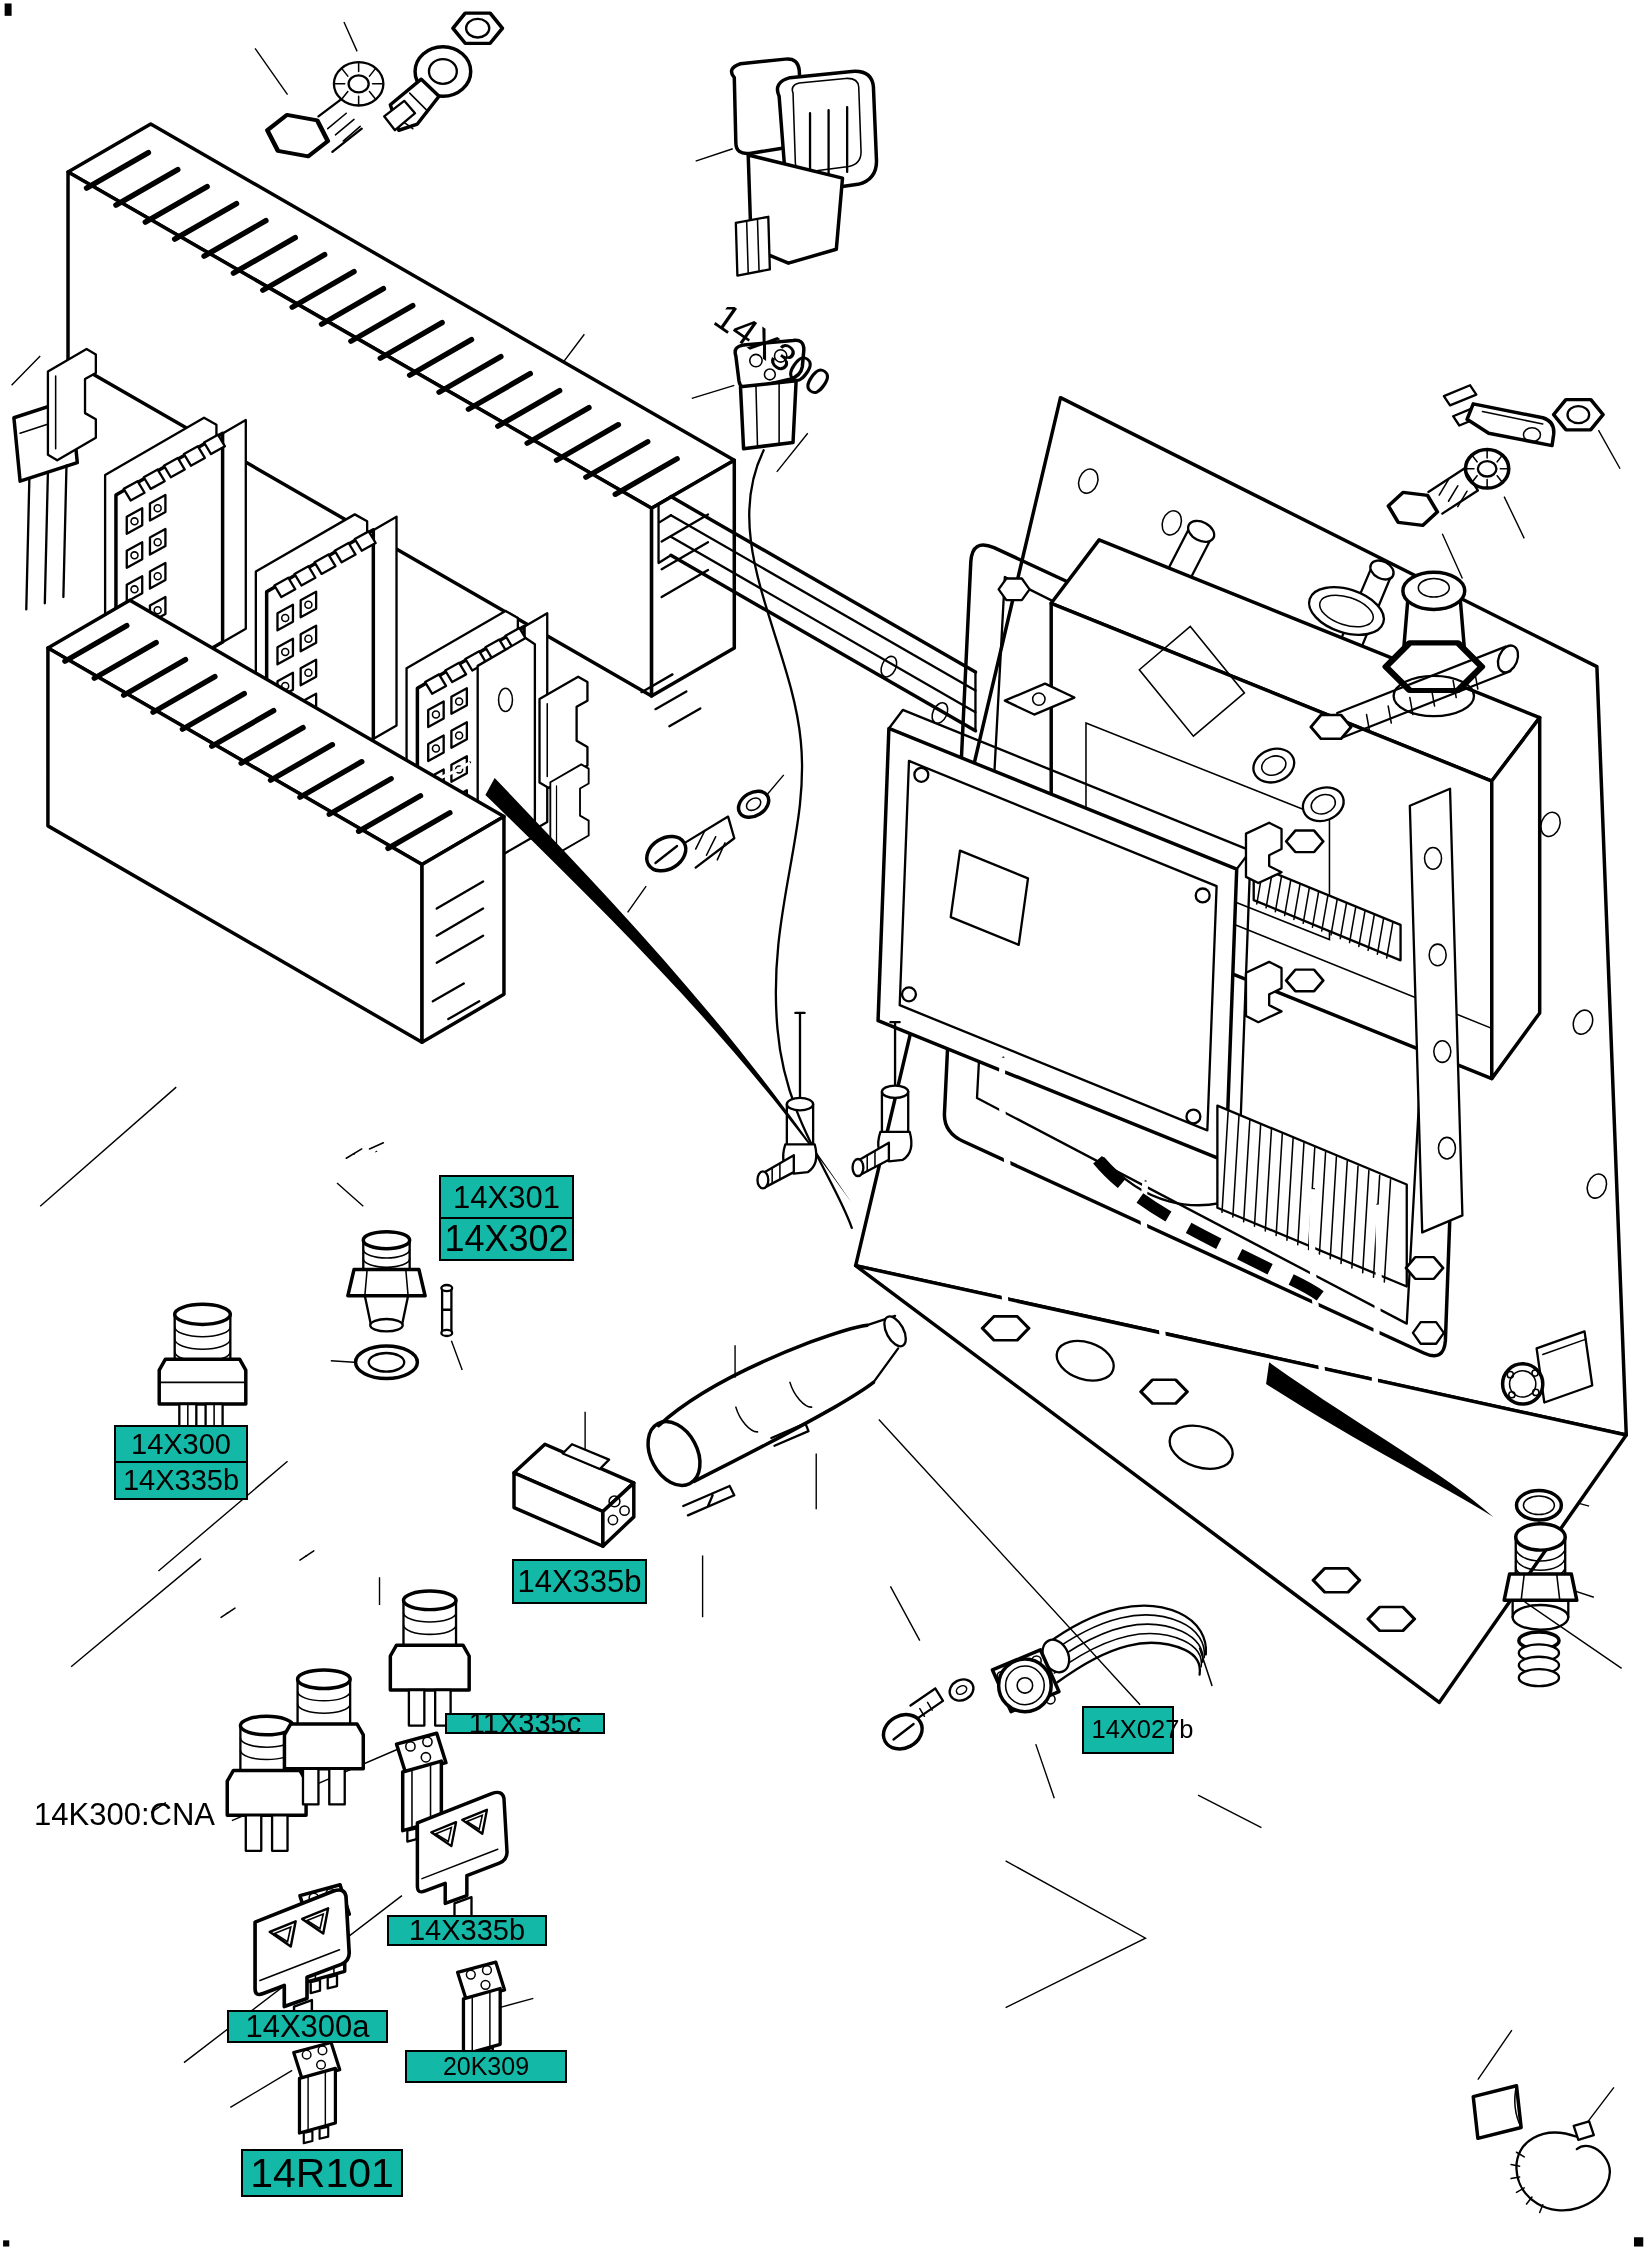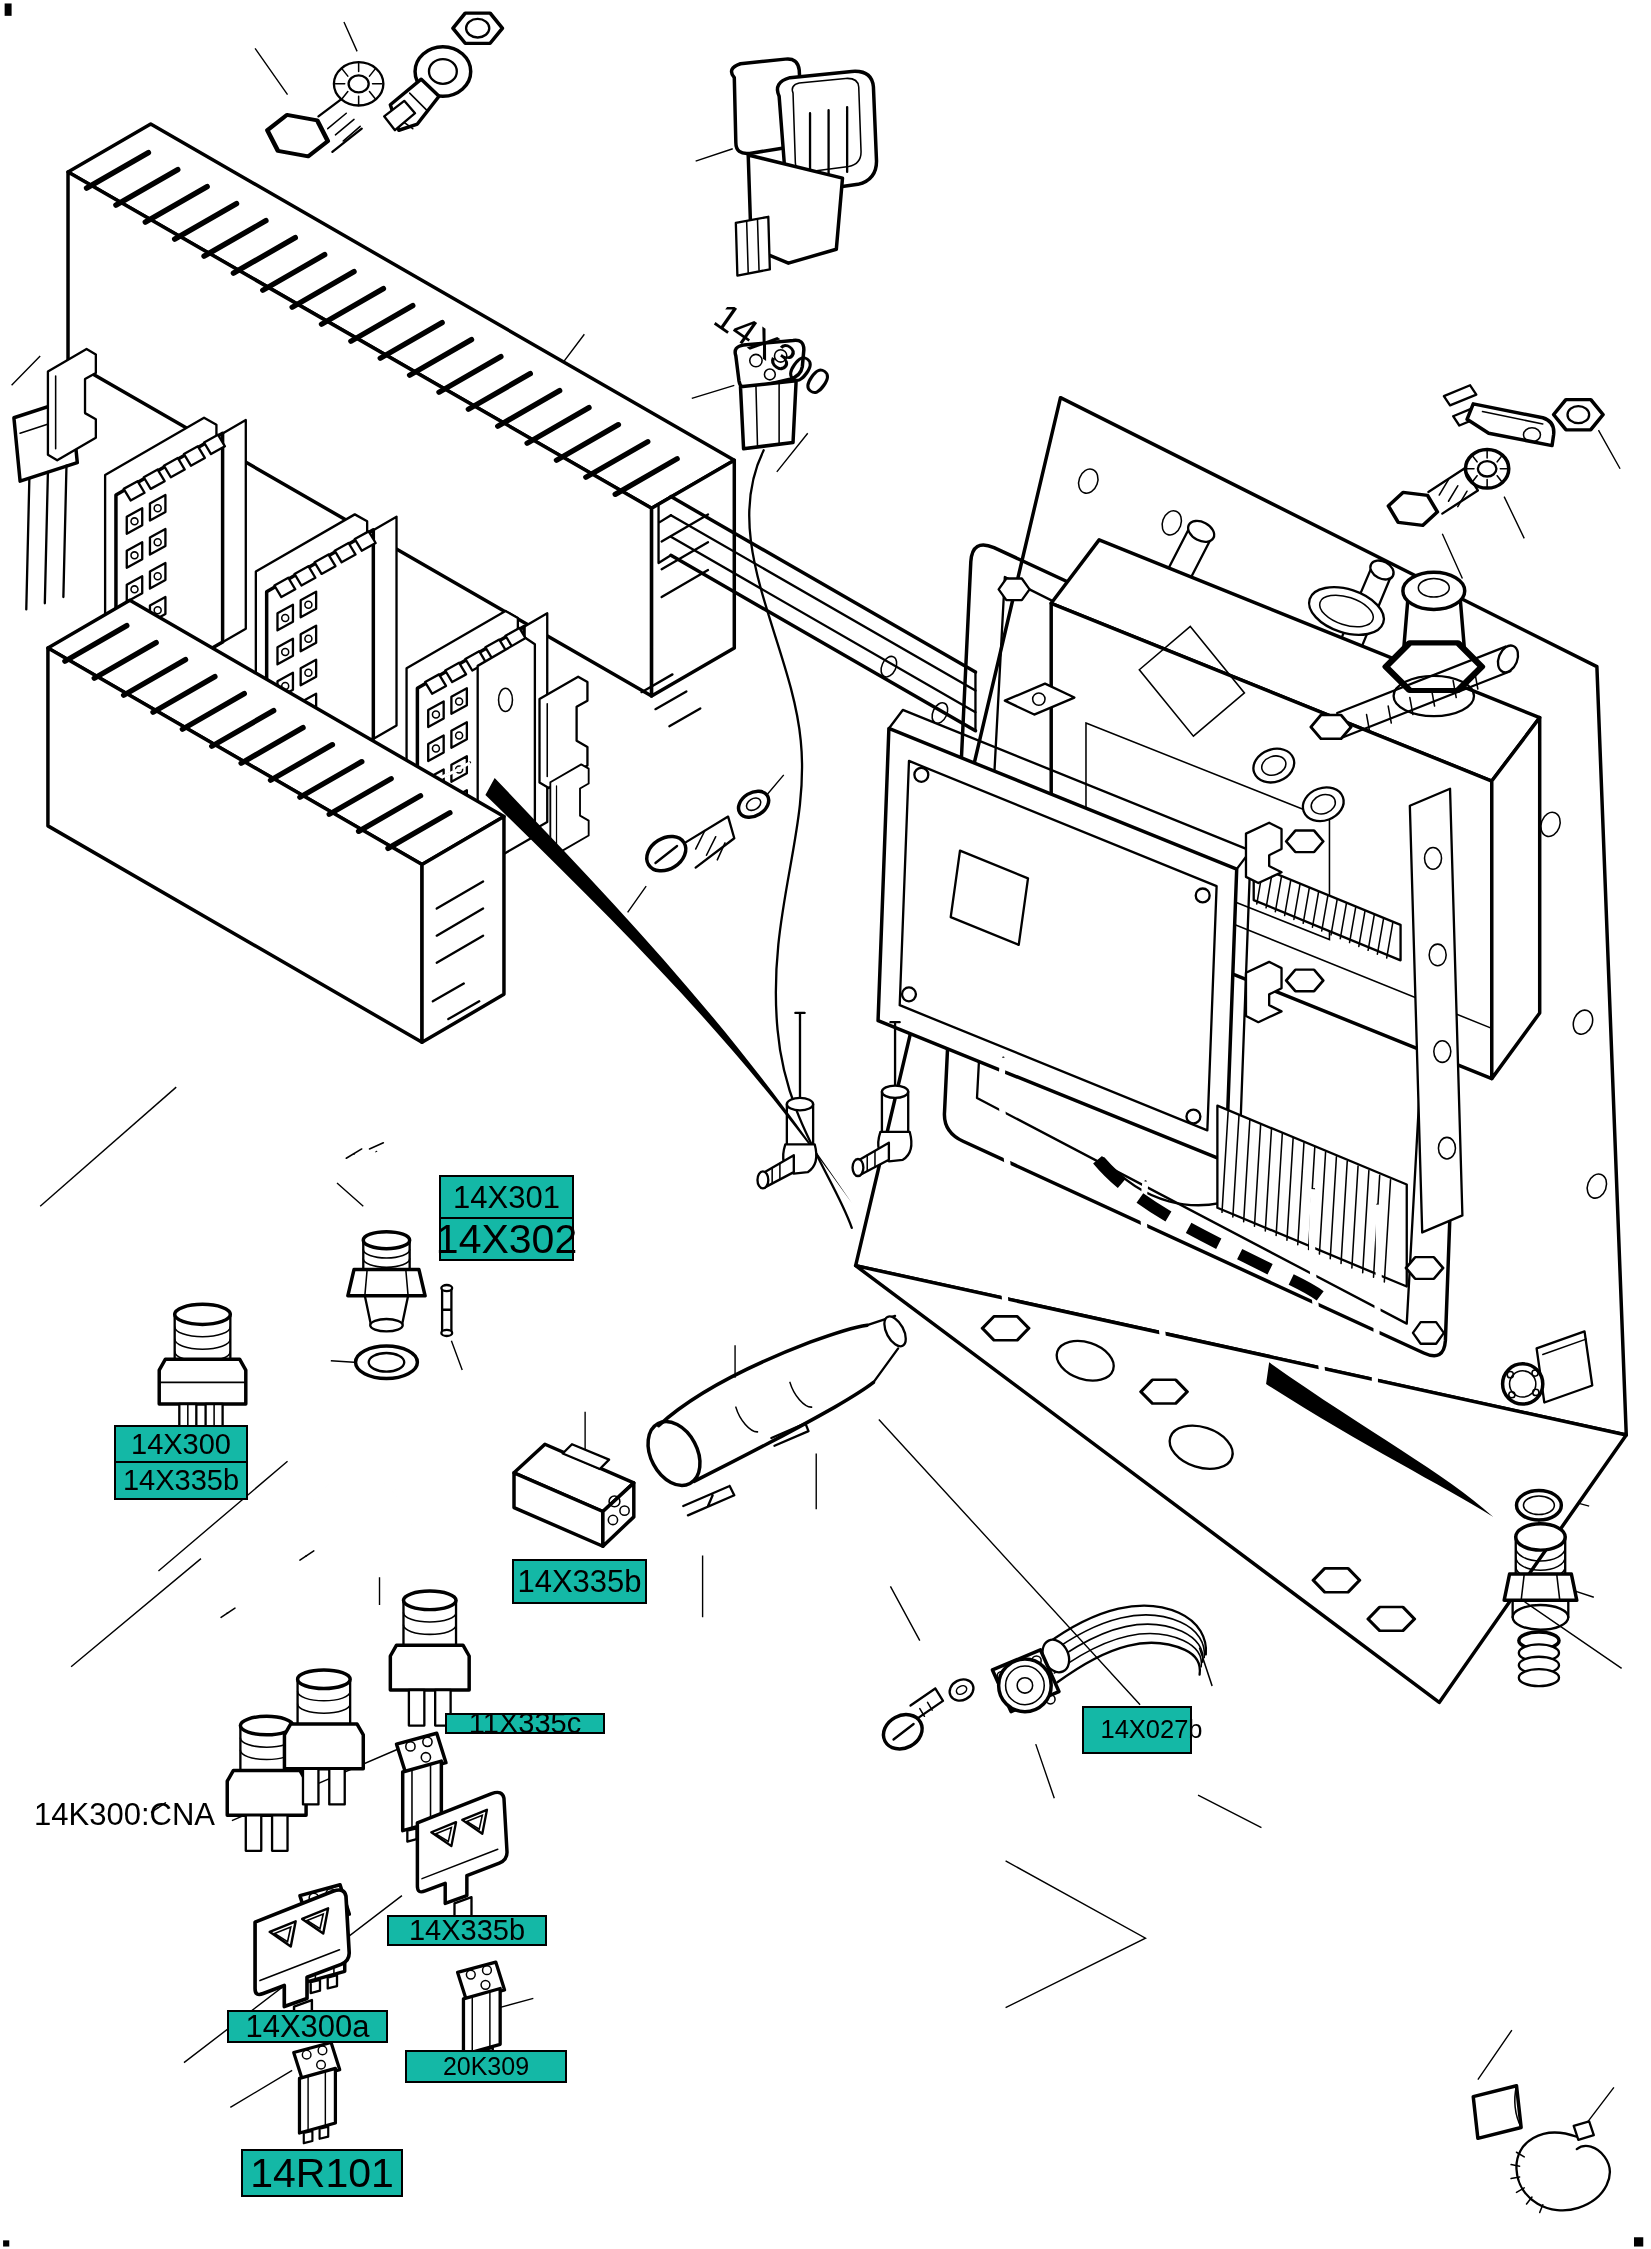--- a/index.html
+++ b/index.html
@@ -520,21 +520,21 @@
   <path class="ln" stroke-width="5.5" d="M2040,2764 C1996,2748 1960,2770 1962,2806 C1964,2846 2006,2868 2042,2856 C2078,2844 2092,2812 2076,2790 C2066,2776 2050,2772 2040,2780"></path>
   <path class="wt3" d="M2036,2750 L2056,2744 L2062,2762 L2042,2768 Z"></path>
   <path class="ln1" d="M1972,2790 L1962,2784 M1966,2802 L1955,2800 M1966,2816 L1955,2818 M1972,2830 L1962,2836 M1982,2842 L1975,2851 M1996,2852 L1992,2862"></path>
 </g>
 </svg>
 
 <div class="rot">14X300</div>
 
 <div>
   <div class="lbl" style="left:439px;top:1175px;width:135px;height:44px;font-size:31px;">14X301</div>
-  <div class="lbl" style="left:439px;top:1217px;width:135px;height:44px;font-size:41px;">14X302</div>
+  <div class="lbl" style="left:439px;top:1217px;width:135px;height:44px;font-size:36px;">14X302</div>
 </div>
 
 <div>
   <div class="lbl" style="left:114px;top:1425px;width:134px;height:39px;">14X300</div>
   <div class="lbl" style="left:114px;top:1461px;width:134px;height:39px;">14X335b</div>
 </div>
 
 <div class="lbl" style="left:512px;top:1559px;width:135px;height:45px;font-size:31px;">14X335b</div>
 
 <div class="lbl" style="left:445px;top:1713px;width:160px;height:21px;font-size:29px;">11X335c</div>
@@ -542,15 +542,15 @@
 <div class="plain" style="left:34px;top:1797px;">14K300:CNA</div>
 
 <div class="lbl" style="left:387px;top:1915px;width:160px;height:31px;font-size:29px;">14X335b</div>
 
 <div class="lbl" style="left:227px;top:2010px;width:161px;height:33px;font-size:31px;">14X300a</div>
 
 <div class="lbl" style="left:405px;top:2050px;width:162px;height:33px;font-size:25px;">20K309</div>
 
 <div class="lbl" style="left:241px;top:2149px;width:162px;height:48px;font-size:41px;">14R101</div>
 
-<div class="lbl" style="left:1082px;top:1706px;width:110px;height:48px;font-size:25.5px;padding-left:29px;">14X027b</div>
+<div class="lbl" style="left:1082px;top:1706px;width:92px;height:48px;font-size:25.5px;padding-left:29px;">14X027b</div>
 </div>
 
 
 </body></html>

